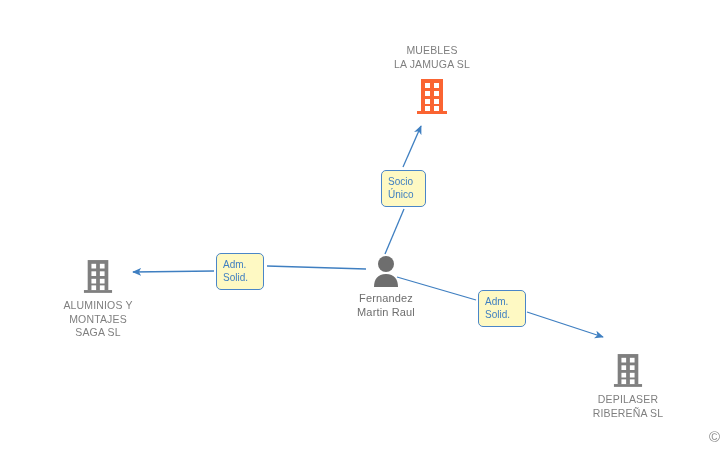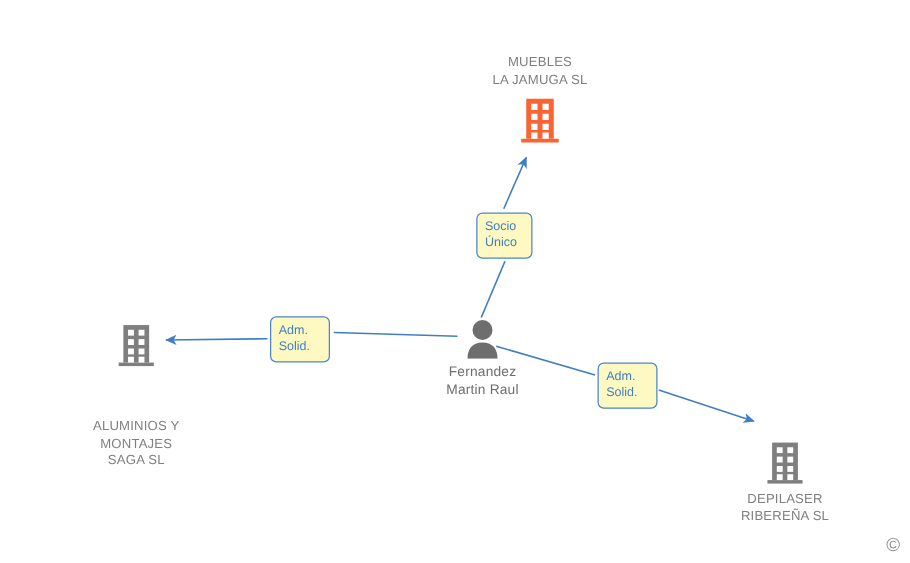--- a/index.html
+++ b/index.html
@@ -145,21 +145,21 @@
       <circle cx="15" cy="9" r="8" fill="#6e6e6e"></circle>
       <path d="M15 19 C6.5 19 3 24.5 3 32 L27 32 C27 24.5 23.5 19 15 19 Z" fill="#6e6e6e"></path>
     </svg>
     <div class="node-label person" style="margin-top:4px;">Fernandez
 Martin Raul</div>
   </div>
 
   <div class="chip" style="left:216px; top:253px; width:48px;">Adm.
 Solid.</div>
 
-  <div class="node" style="left:34px; top:258px;gap:36px;">
+  <div class="node" style="left:23px; top:258px;">
     <svg class="bld" width="30" height="36" viewBox="0 0 32 38">
       <rect x="5" y="2" width="22" height="32" fill="#7f7f7f"></rect>
       <rect x="1" y="34" width="30" height="3" fill="#7f7f7f"></rect>
       <rect x="9" y="6" width="5" height="5" fill="#ffffff"></rect>
       <rect x="18" y="6" width="5" height="5" fill="#ffffff"></rect>
       <rect x="9" y="14" width="5" height="5" fill="#ffffff"></rect>
       <rect x="18" y="14" width="5" height="5" fill="#ffffff"></rect>
       <rect x="9" y="22" width="5" height="5" fill="#ffffff"></rect>
       <rect x="18" y="22" width="5" height="5" fill="#ffffff"></rect>
       <rect x="9" y="29" width="5" height="5" fill="#ffffff"></rect>

